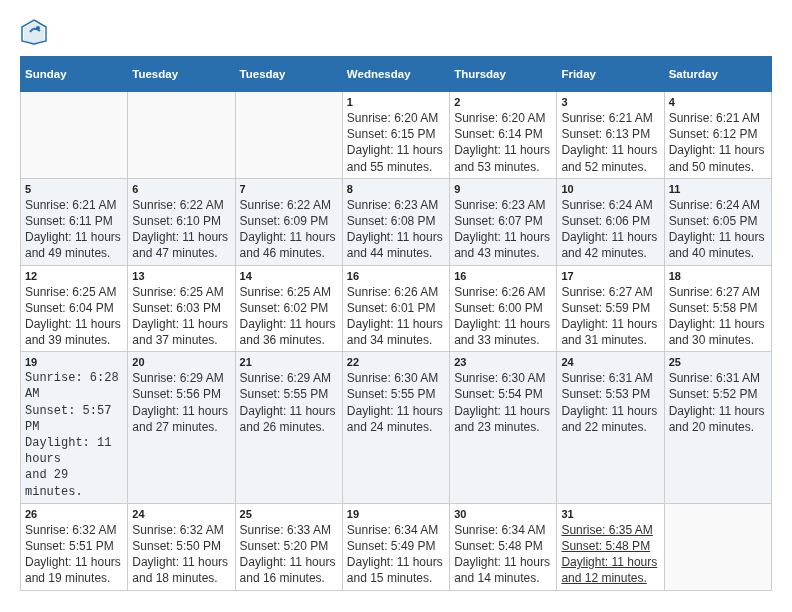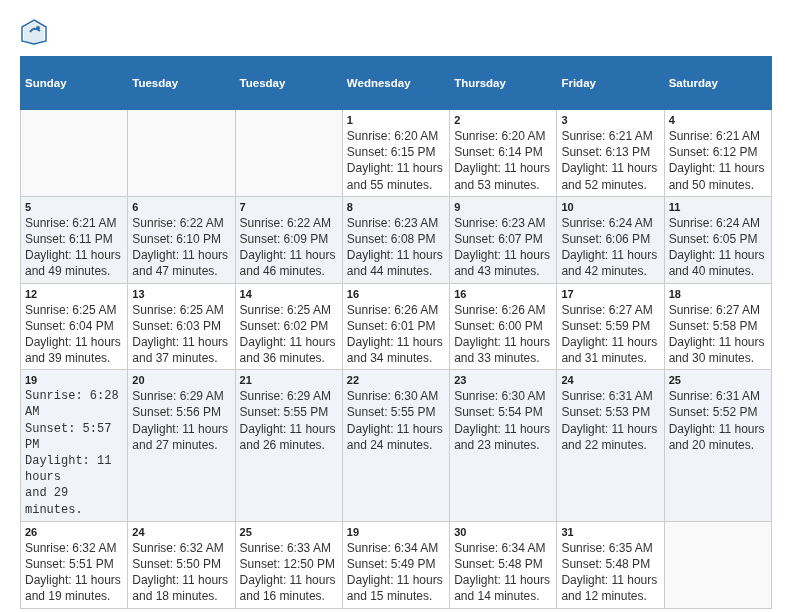--- a/index.html
+++ b/index.html
@@ -60,21 +60,21 @@
     .calendar {
       width: 100%;
       border-collapse: collapse;
       table-layout: fixed;
     }
     .calendar th {
       background-color: #2a6fad;
       color: #fff;
       font-size: 11.5px;
       font-weight: bold;
-      padding: 20px 4px;
+      padding: 11px 4px;
       text-align: left;
       border: 1px solid #2a6fad;
     }
     .calendar td {
       border: 1px solid #ccc;
       vertical-align: top;
       padding: 4px 4px 3px 4px;
       font-size: 9.5px;
       color: #333;
       height: 76px;
@@ -331,41 +331,41 @@
           <td>
             <div class="day-number">24</div>
             <div class="day-info" style="white-space: pre-line;">Sunrise: 6:32 AM
 Sunset: 5:50 PM
 Daylight: 11 hours
 and 18 minutes.</div>
           </td>
           <td>
             <div class="day-number">25</div>
             <div class="day-info" style="white-space: pre-line;">Sunrise: 6:33 AM
-Sunset: 12:50 PM
+Sunset: 5:20 PM
 Daylight: 11 hours
 and 16 minutes.</div>
           </td>
           <td>
             <div class="day-number">19</div>
             <div class="day-info" style="white-space: pre-line;">Sunrise: 6:34 AM
 Sunset: 5:49 PM
 Daylight: 11 hours
 and 15 minutes.</div>
           </td>
           <td>
             <div class="day-number">30</div>
             <div class="day-info" style="white-space: pre-line;">Sunrise: 6:34 AM
 Sunset: 5:48 PM
 Daylight: 11 hours
 and 14 minutes.</div>
           </td>
           <td>
             <div class="day-number">31</div>
-            <div class="day-info" style="white-space: pre-line;">Sunrise: 6:35 AM
+            <div class="day-info" style="white-space: pre-line; text-decoration: underline;">Sunrise: 6:35 AM
 Sunset: 5:48 PM
 Daylight: 11 hours
 and 12 minutes.</div>
           </td>
           <td class="empty"></td>
         </tr>
       </tbody>
   </table>
 </div>
 

